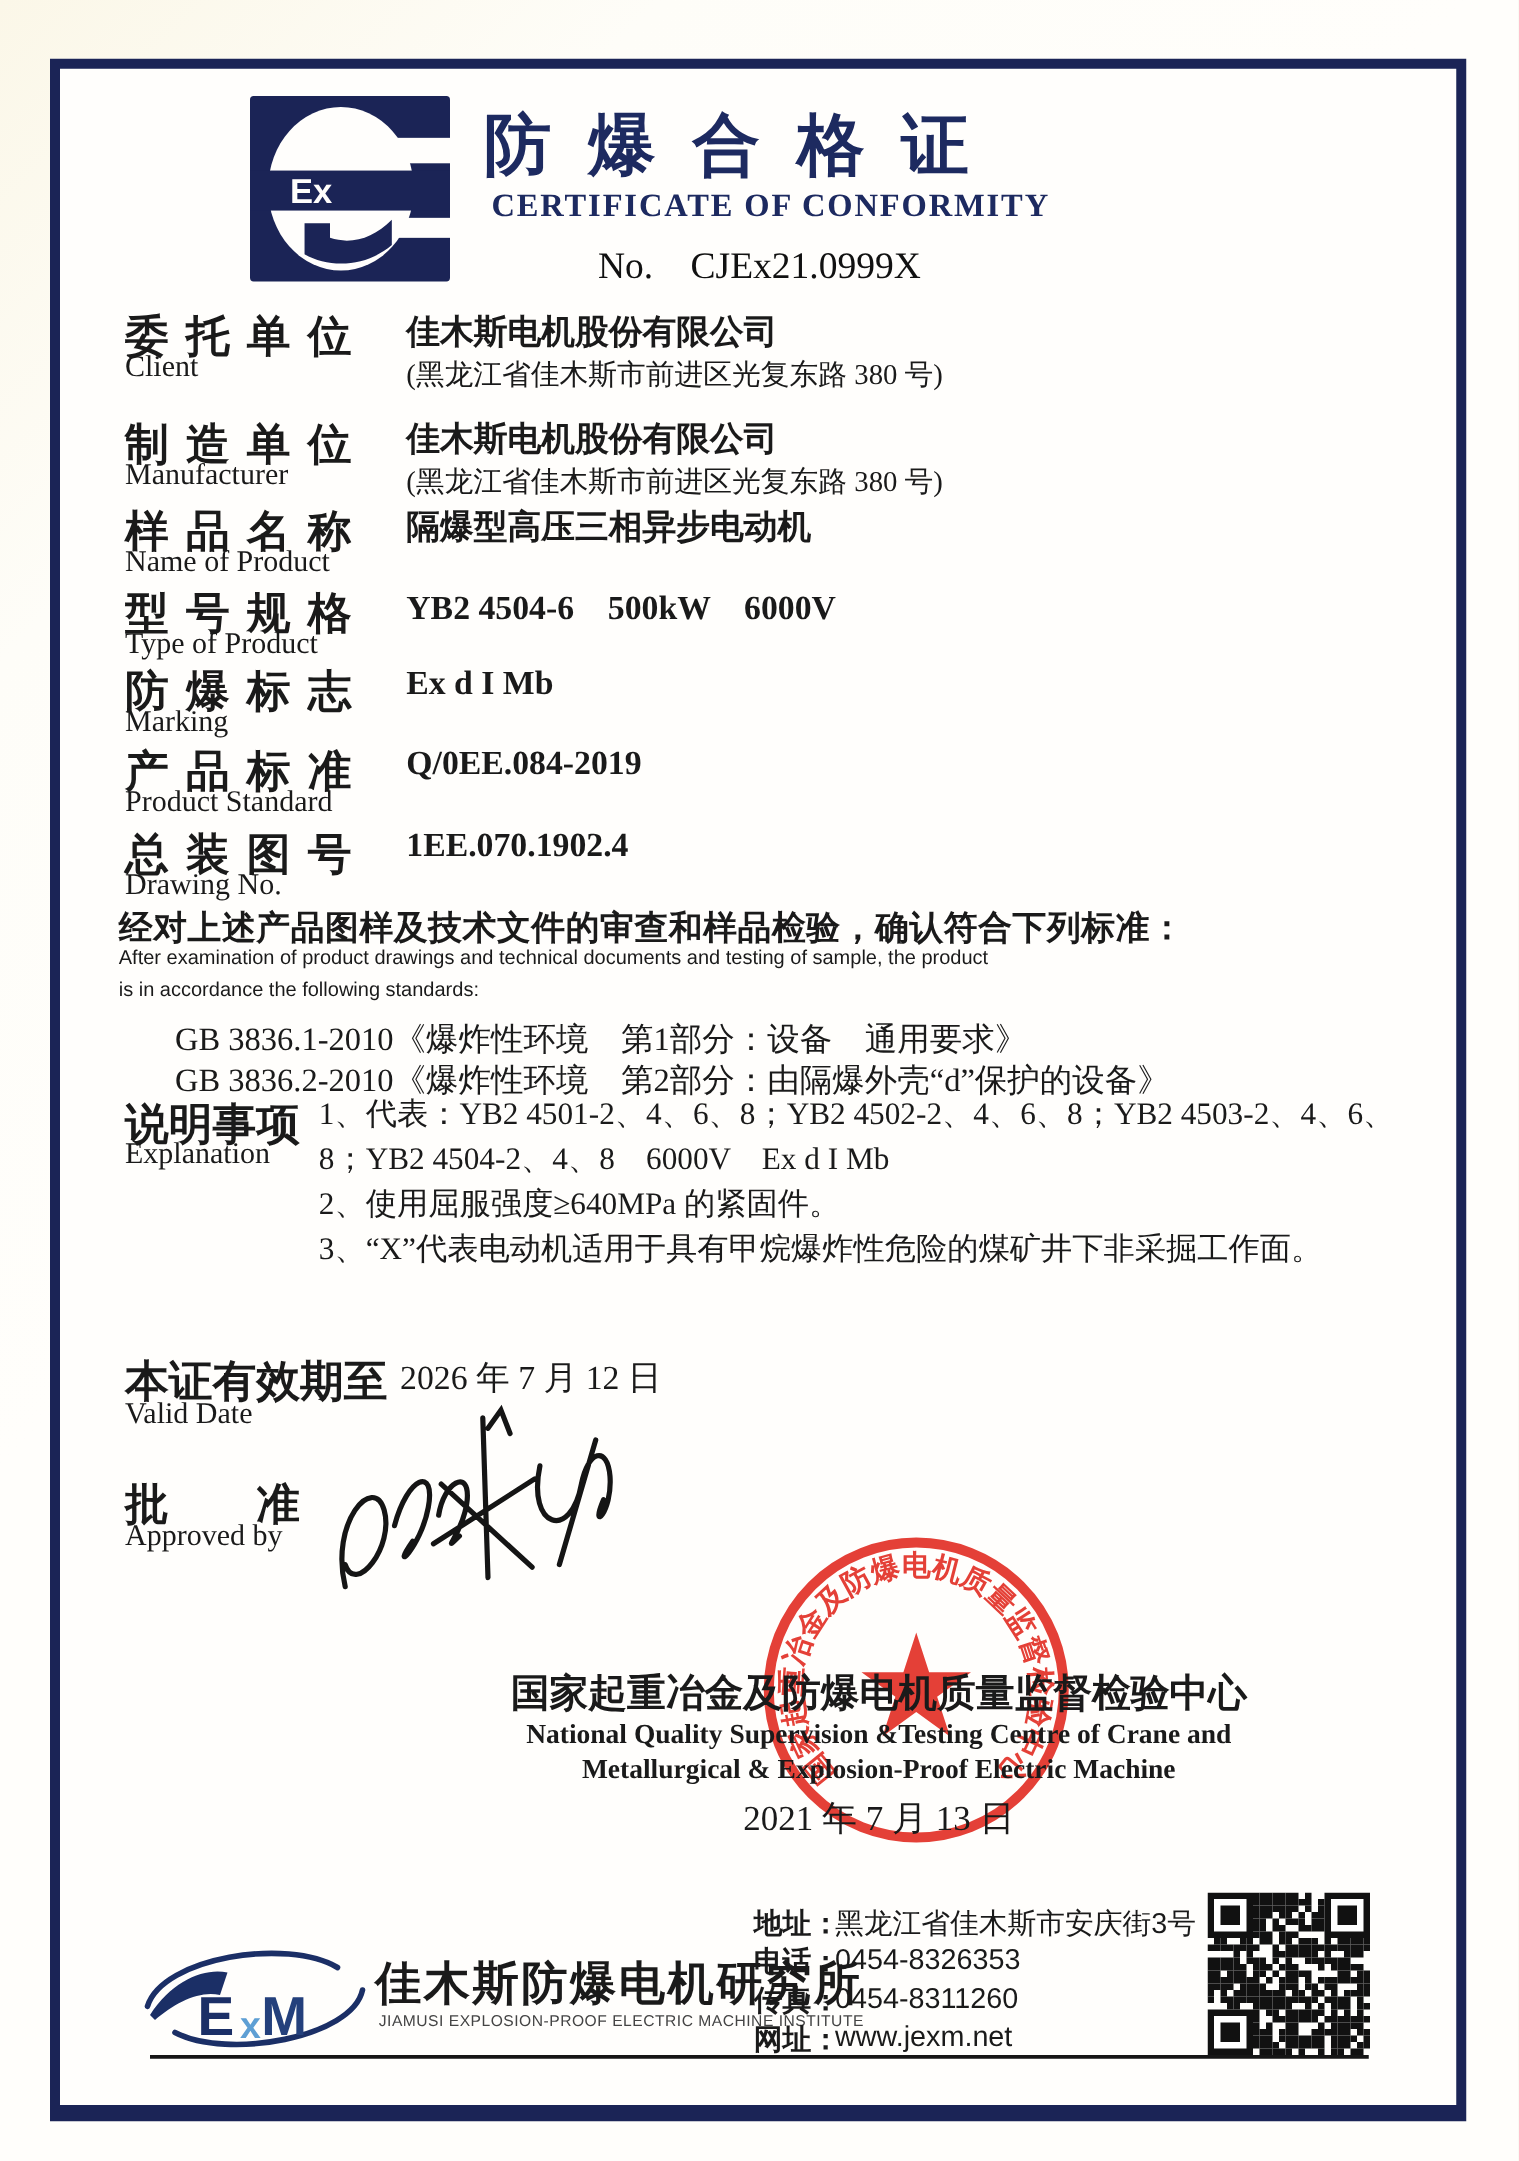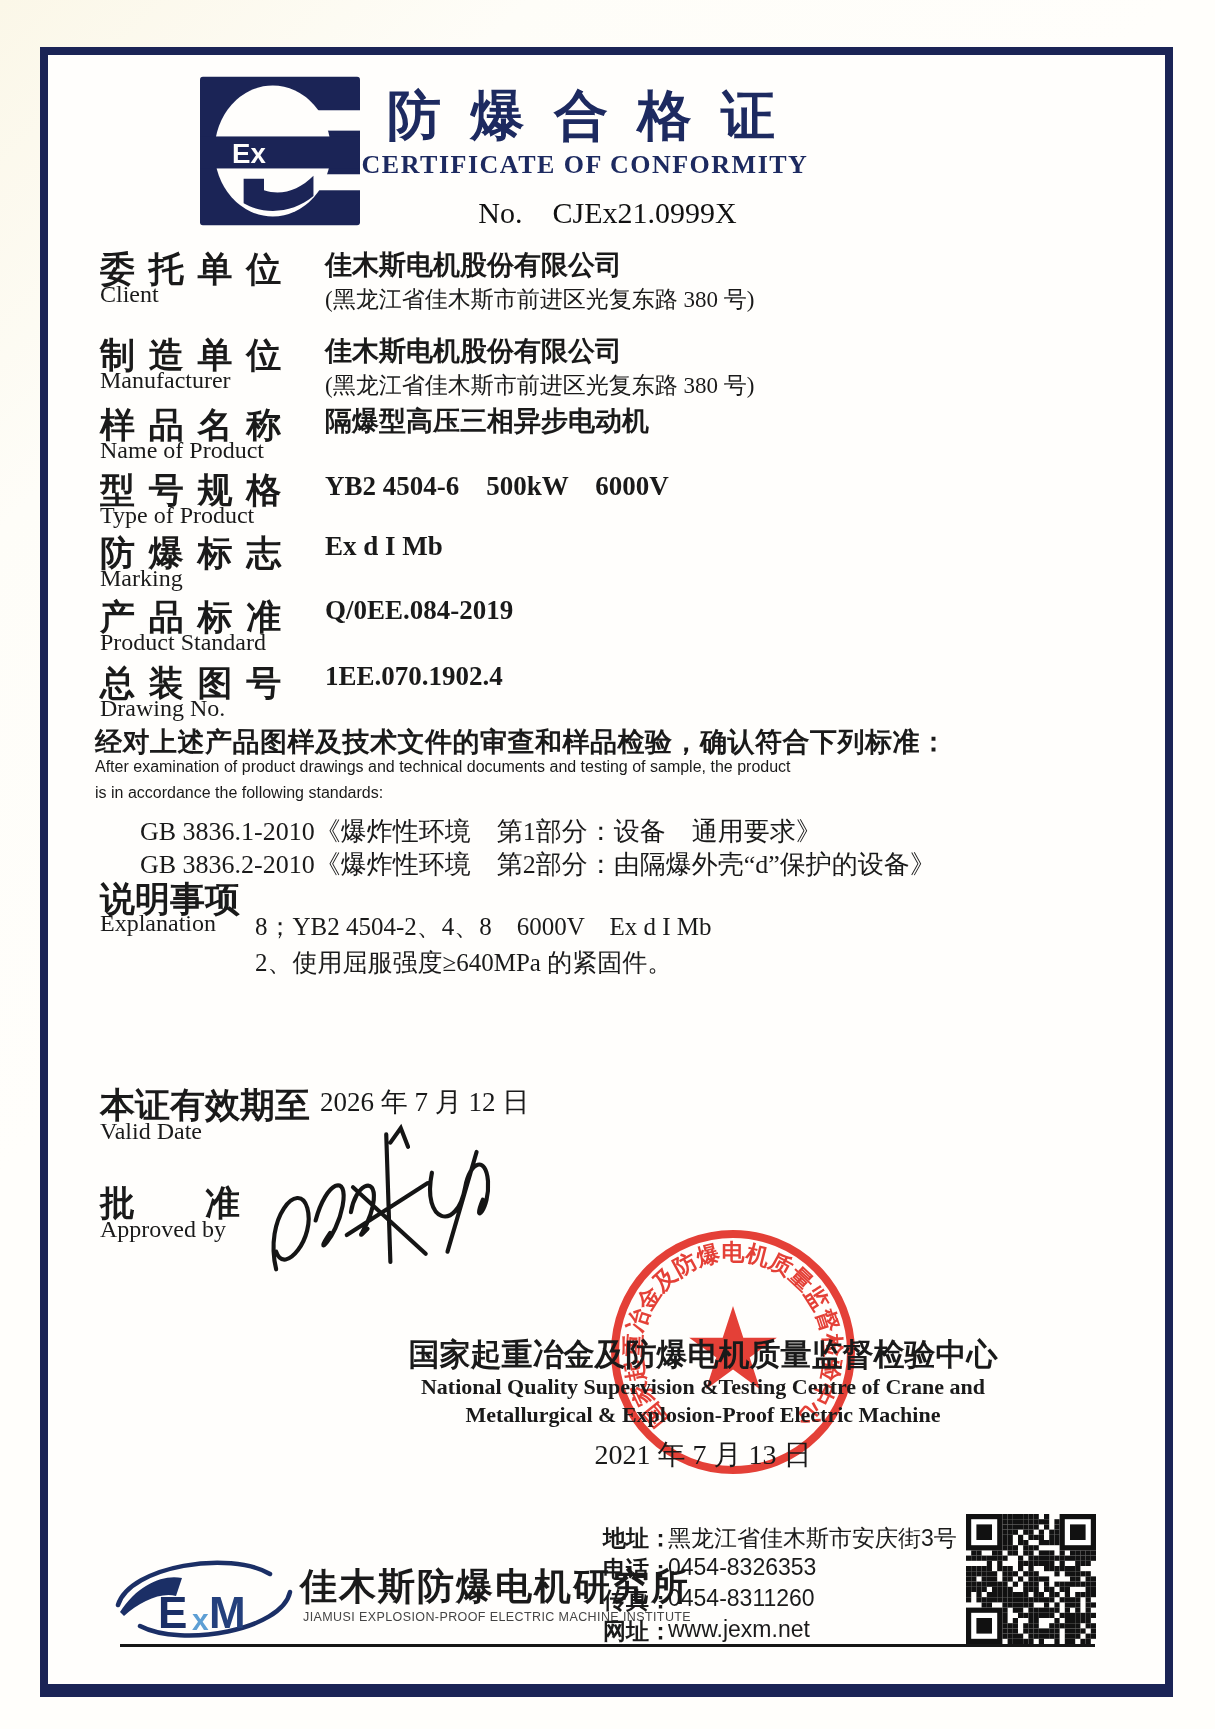--- a/index.html
+++ b/index.html
@@ -25,21 +25,21 @@
   }
   .abs{position:absolute;}
   
   .logo-ex{left:200px;top:76px;width:160px;height:150px;}
   .title-cn{
     left:330px;top:80px;width:510px;text-align:center;
     font-size:54px;font-weight:bold;color:#1d2a60;
     letter-spacing:8px;font-family:"Liberation Serif", serif;
   }
   .title-en{
-    left:330px;top:150px;width:510px;text-align:center;
+    left:330px;top:150px;width:510px;text-align:right;
     font-size:26px;font-weight:bold;color:#1d2a60;
     letter-spacing:1.5px;font-family:"Liberation Serif", serif;
   }
   .cert-no{
     left:0;top:196px;width:1215px;text-align:center;
     font-size:30px;font-family:"Liberation Serif", serif;color:#111;
   }
   .cert-no .gap{display:inline-block;width:30px;}
   
   .flabel{left:100px;font-size:35px;font-weight:bold;letter-spacing:2px;white-space:pre;}
@@ -124,22 +124,24 @@
   <div class="abs fvalue" style="top:661px">1EE.070.1902.4</div>
 
   <div class="abs stmt-cn" style="top:724px">经对上述产品图样及技术文件的审查和样品检验，确认符合下列标准：</div>
   <div class="abs stmt-en" style="top:758px">After examination of product drawings and technical documents and testing of sample, the product</div>
   <div class="abs stmt-en" style="top:784px">is in accordance the following standards:</div>
   <div class="abs std-line" style="top:814px">GB 3836.1-2010《爆炸性环境　第1部分：设备　通用要求》</div>
   <div class="abs std-line" style="top:847px">GB 3836.2-2010《爆炸性环境　第2部分：由隔爆外壳“d”保护的设备》</div>
 
   <div class="abs flabel" style="top:876px;letter-spacing:0">说明事项</div>
   <div class="abs flabel-en" style="top:910px">Explanation</div>
+  <div class="abs exp-line" style="top:874px">1、代表：YB2 4501-2、4、6、8；YB2 4502-2、4、6、8；YB2 4503-2、4、6、</div>
   <div class="abs exp-line" style="top:910px">8；YB2 4504-2、4、8　6000V　Ex d I Mb</div>
   <div class="abs exp-line" style="top:946px">2、使用屈服强度≥640MPa 的紧固件。</div>
+  <div class="abs exp-line" style="top:982px">3、“X”代表电动机适用于具有甲烷爆炸性危险的煤矿井下非采掘工作面。</div>
 
   <div class="abs flabel" style="top:1082px;letter-spacing:0">本证有效期至</div>
   <div class="abs flabel-en" style="top:1118px">Valid Date</div>
   <div class="abs fvalue" style="top:1084px;left:320px;font-weight:500">2026 年 7 月 12 日</div>
 
   <div class="abs flabel" style="top:1180px;letter-spacing:0">批　　准</div>
   <div class="abs flabel-en" style="top:1216px">Approved by</div>
 
   <svg class="abs sig" viewBox="0 0 260 180">
     <path d="M30,150 C18,100 52,63 60,91 C68,119 38,157 30,133

